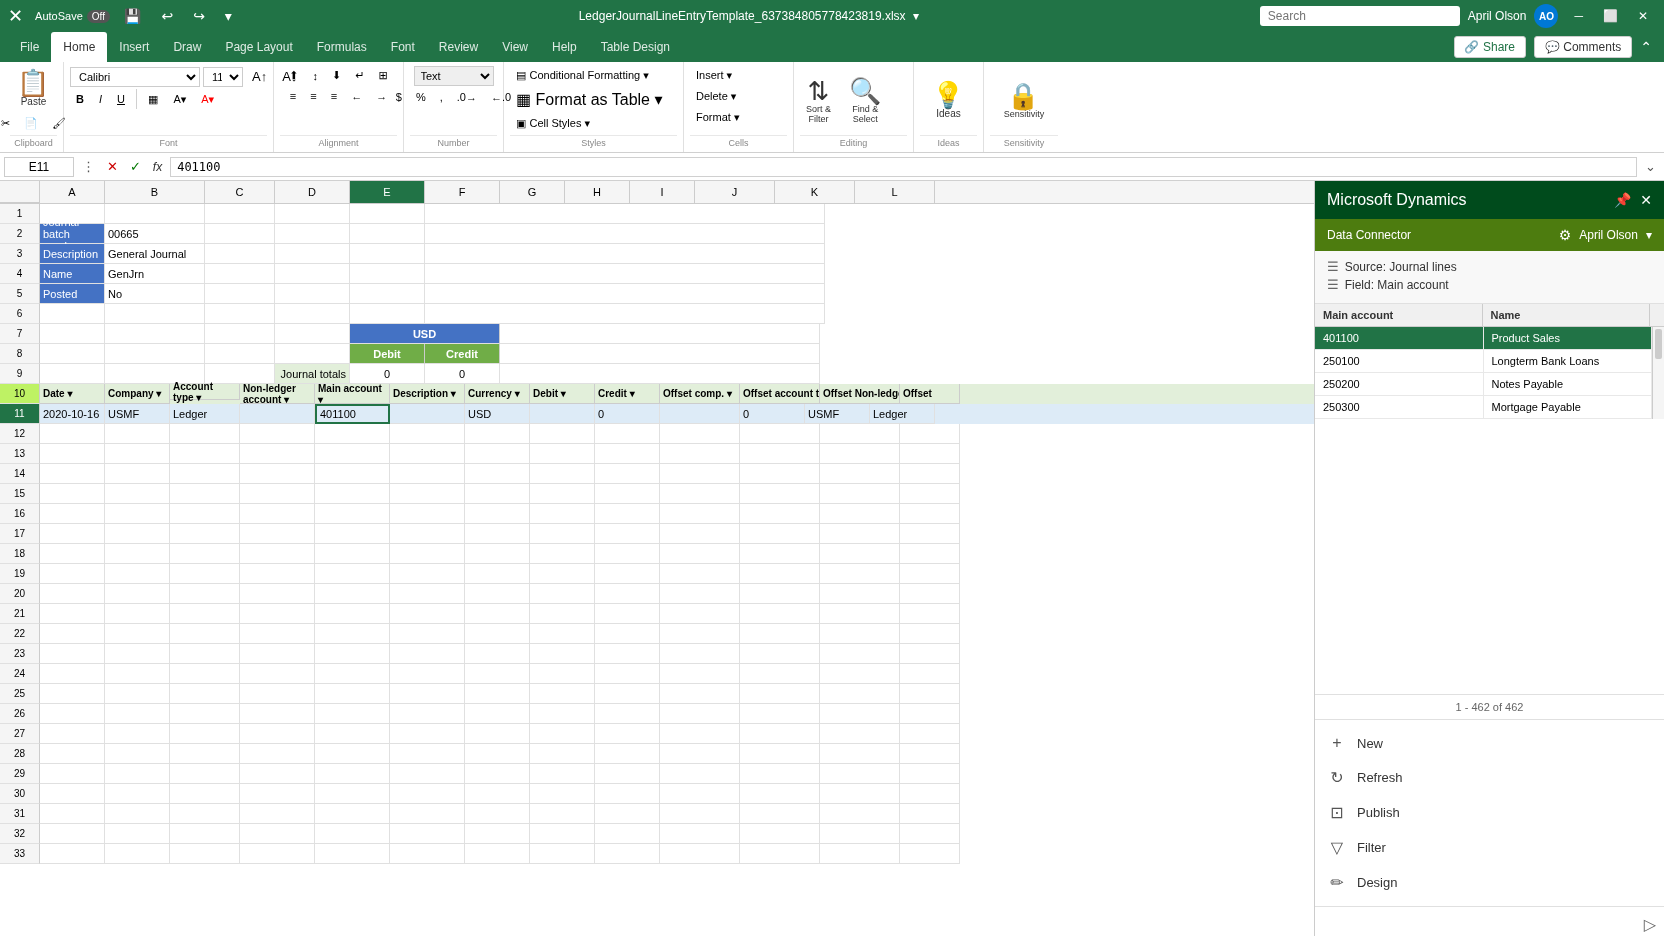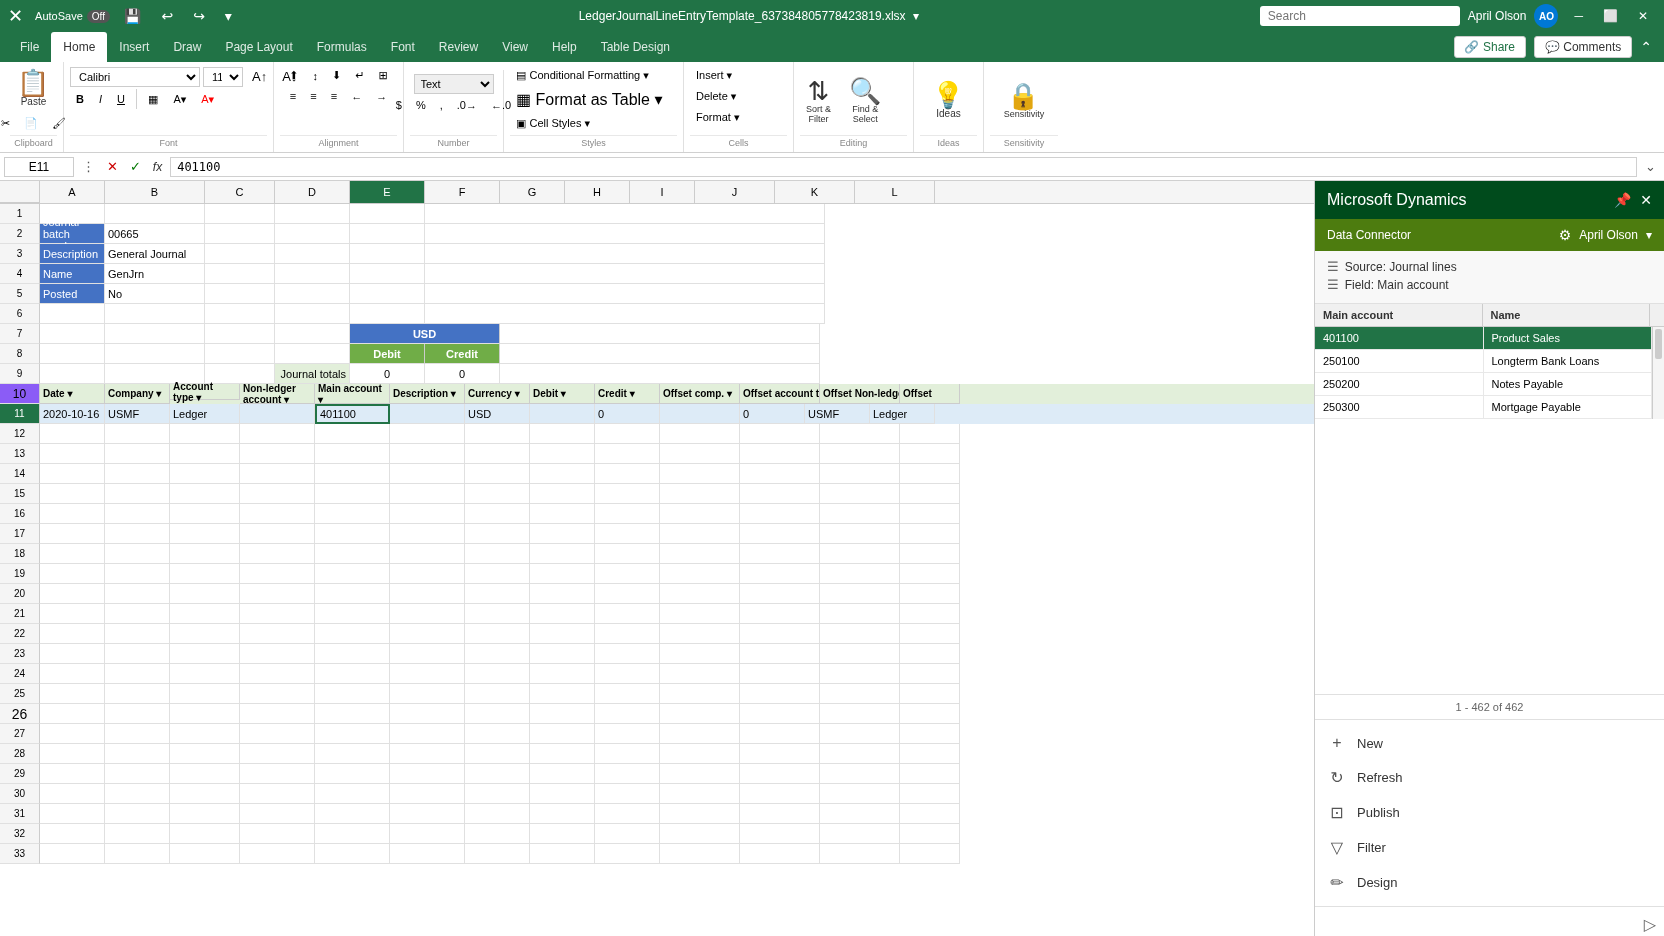--- a/index.html
+++ b/index.html
@@ -196,21 +196,21 @@
           <button class="toolbar-btn">≡</button>
           <button class="toolbar-btn">≡</button>
           <button class="toolbar-btn">≡</button>
           <button class="toolbar-btn">←</button>
           <button class="toolbar-btn">→</button>
         </div>
       </div>
       <div class="hgroup-label">Alignment</div>
     </div>
 
-    <div class="hgroup" style="width:100px;margin-top:8px;">
+    <div class="hgroup" style="width:100px;">
       <div class="hgroup-content" style="flex-direction:column; gap:2px;">
         <div style="display:flex; align-items:center; gap:2px;">
           <select style="border:1px solid #ccc; padding:2px; font-size:11px; width:80px;">
             <option>Text</option>
           </select>
         </div>
         <div style="display:flex; gap:2px; align-items:center;">
           <button class="toolbar-btn">$</button>
           <button class="toolbar-btn">%</button>
           <button class="toolbar-btn">,</button>
@@ -325,37 +325,37 @@
       <div style="width:40px; flex-shrink:0;">
         <div style="height:20px; display:flex; align-items:center; justify-content:center; border-bottom:1px solid #e0e0e0; border-right:1px solid #ccc; font-size:10px; background:#f5f5f5;">1</div>
         <div style="height:20px; display:flex; align-items:center; justify-content:center; border-bottom:1px solid #e0e0e0; border-right:1px solid #ccc; font-size:10px; background:#f5f5f5;">2</div>
         <div style="height:20px; display:flex; align-items:center; justify-content:center; border-bottom:1px solid #e0e0e0; border-right:1px solid #ccc; font-size:10px; background:#f5f5f5;">3</div>
         <div style="height:20px; display:flex; align-items:center; justify-content:center; border-bottom:1px solid #e0e0e0; border-right:1px solid #ccc; font-size:10px; background:#f5f5f5;">4</div>
         <div style="height:20px; display:flex; align-items:center; justify-content:center; border-bottom:1px solid #e0e0e0; border-right:1px solid #ccc; font-size:10px; background:#f5f5f5;">5</div>
         <div style="height:20px; display:flex; align-items:center; justify-content:center; border-bottom:1px solid #e0e0e0; border-right:1px solid #ccc; font-size:10px; background:#f5f5f5;">6</div>
         <div style="height:20px; display:flex; align-items:center; justify-content:center; border-bottom:1px solid #e0e0e0; border-right:1px solid #ccc; font-size:10px; background:#f5f5f5;">7</div>
         <div style="height:20px; display:flex; align-items:center; justify-content:center; border-bottom:1px solid #e0e0e0; border-right:1px solid #ccc; font-size:10px; background:#f5f5f5;">8</div>
         <div style="height:20px; display:flex; align-items:center; justify-content:center; border-bottom:1px solid #e0e0e0; border-right:1px solid #ccc; font-size:10px; background:#f5f5f5;">9</div>
-        <div style="height:20px; display:flex; align-items:center; justify-content:center; border-bottom:1px solid #e0e0e0; border-right:1px solid #ccc; font-size:12px; background:#8b5cf6;">10</div>
+        <div style="height:20px; display:flex; align-items:center; justify-content:center; border-bottom:1px solid #e0e0e0; border-right:1px solid #ccc; font-size:10px; background:#bef264;">10</div>
         <div style="height:20px; display:flex; align-items:center; justify-content:center; border-bottom:1px solid #e0e0e0; border-right:1px solid #ccc; font-size:10px; background:#217346; color:white;">11</div>
         <div style="height:20px; display:flex; align-items:center; justify-content:center; border-bottom:1px solid #e0e0e0; border-right:1px solid #ccc; font-size:10px; background:#f5f5f5;">12</div>
         <div style="height:20px; display:flex; align-items:center; justify-content:center; border-bottom:1px solid #e0e0e0; border-right:1px solid #ccc; font-size:10px; background:#f5f5f5;">13</div>
         <div style="height:20px; display:flex; align-items:center; justify-content:center; border-bottom:1px solid #e0e0e0; border-right:1px solid #ccc; font-size:10px; background:#f5f5f5;">14</div>
         <div style="height:20px; display:flex; align-items:center; justify-content:center; border-bottom:1px solid #e0e0e0; border-right:1px solid #ccc; font-size:10px; background:#f5f5f5;">15</div>
         <div style="height:20px; display:flex; align-items:center; justify-content:center; border-bottom:1px solid #e0e0e0; border-right:1px solid #ccc; font-size:10px; background:#f5f5f5;">16</div>
         <div style="height:20px; display:flex; align-items:center; justify-content:center; border-bottom:1px solid #e0e0e0; border-right:1px solid #ccc; font-size:10px; background:#f5f5f5;">17</div>
         <div style="height:20px; display:flex; align-items:center; justify-content:center; border-bottom:1px solid #e0e0e0; border-right:1px solid #ccc; font-size:10px; background:#f5f5f5;">18</div>
         <div style="height:20px; display:flex; align-items:center; justify-content:center; border-bottom:1px solid #e0e0e0; border-right:1px solid #ccc; font-size:10px; background:#f5f5f5;">19</div>
         <div style="height:20px; display:flex; align-items:center; justify-content:center; border-bottom:1px solid #e0e0e0; border-right:1px solid #ccc; font-size:10px; background:#f5f5f5;">20</div>
         <div style="height:20px; display:flex; align-items:center; justify-content:center; border-bottom:1px solid #e0e0e0; border-right:1px solid #ccc; font-size:10px; background:#f5f5f5;">21</div>
         <div style="height:20px; display:flex; align-items:center; justify-content:center; border-bottom:1px solid #e0e0e0; border-right:1px solid #ccc; font-size:10px; background:#f5f5f5;">22</div>
         <div style="height:20px; display:flex; align-items:center; justify-content:center; border-bottom:1px solid #e0e0e0; border-right:1px solid #ccc; font-size:10px; background:#f5f5f5;">23</div>
         <div style="height:20px; display:flex; align-items:center; justify-content:center; border-bottom:1px solid #e0e0e0; border-right:1px solid #ccc; font-size:10px; background:#f5f5f5;">24</div>
         <div style="height:20px; display:flex; align-items:center; justify-content:center; border-bottom:1px solid #e0e0e0; border-right:1px solid #ccc; font-size:10px; background:#f5f5f5;">25</div>
-        <div style="height:20px; display:flex; align-items:center; justify-content:center; border-bottom:1px solid #e0e0e0; border-right:1px solid #ccc; font-size:14px; background:#f5f5f5;">26</div>
+        <div style="height:20px; display:flex; align-items:center; justify-content:center; border-bottom:1px solid #e0e0e0; border-right:1px solid #ccc; font-size:10px; background:#f5f5f5;">26</div>
         <div style="height:20px; display:flex; align-items:center; justify-content:center; border-bottom:1px solid #e0e0e0; border-right:1px solid #ccc; font-size:10px; background:#f5f5f5;">27</div>
         <div style="height:20px; display:flex; align-items:center; justify-content:center; border-bottom:1px solid #e0e0e0; border-right:1px solid #ccc; font-size:10px; background:#f5f5f5;">28</div>
         <div style="height:20px; display:flex; align-items:center; justify-content:center; border-bottom:1px solid #e0e0e0; border-right:1px solid #ccc; font-size:10px; background:#f5f5f5;">29</div>
         <div style="height:20px; display:flex; align-items:center; justify-content:center; border-bottom:1px solid #e0e0e0; border-right:1px solid #ccc; font-size:10px; background:#f5f5f5;">30</div>
         <div style="height:20px; display:flex; align-items:center; justify-content:center; border-bottom:1px solid #e0e0e0; border-right:1px solid #ccc; font-size:10px; background:#f5f5f5;">31</div>
         <div style="height:20px; display:flex; align-items:center; justify-content:center; border-bottom:1px solid #e0e0e0; border-right:1px solid #ccc; font-size:10px; background:#f5f5f5;">32</div>
         <div style="height:20px; display:flex; align-items:center; justify-content:center; border-bottom:1px solid #e0e0e0; border-right:1px solid #ccc; font-size:10px; background:#f5f5f5;">33</div>
       </div>
 
       <div style="flex:1; min-width:0;">

